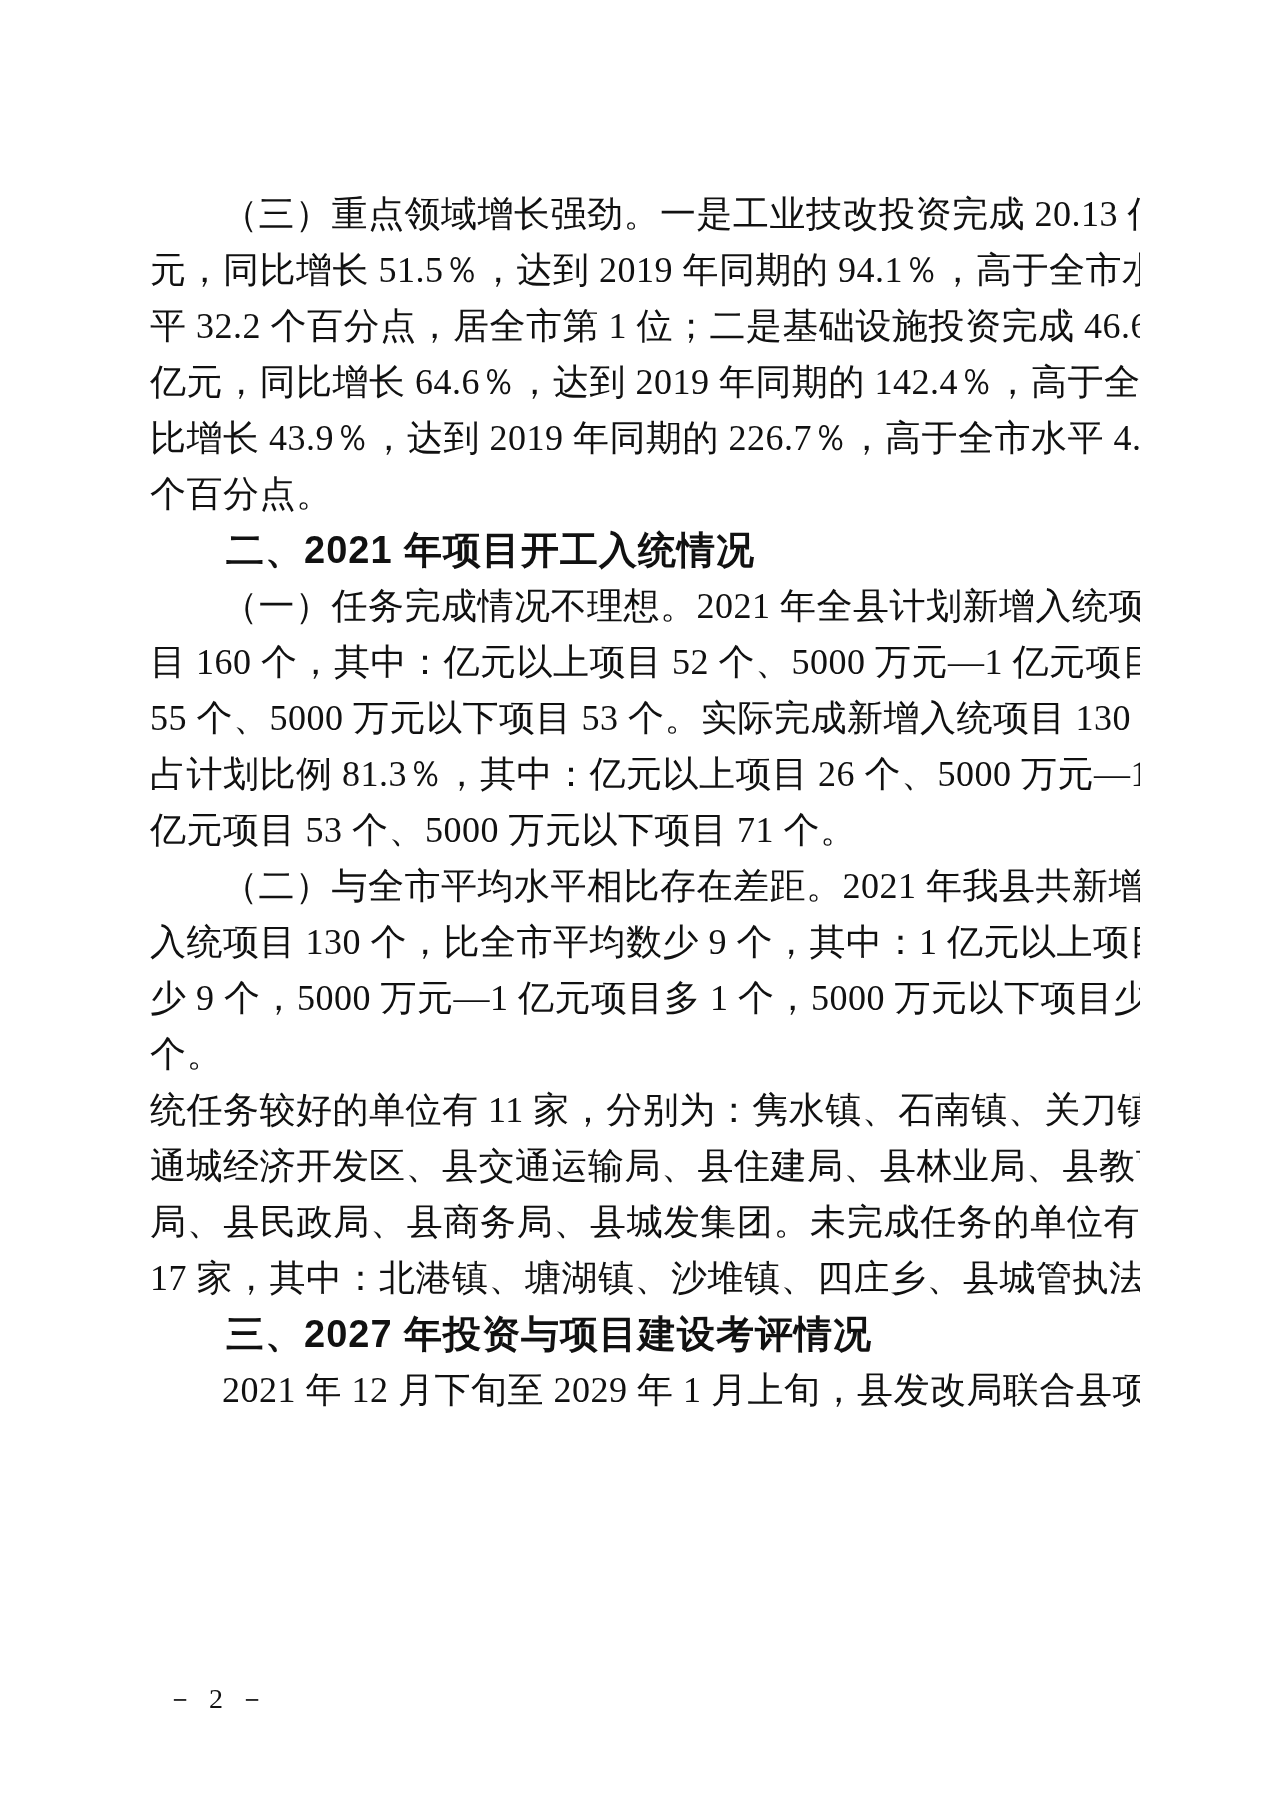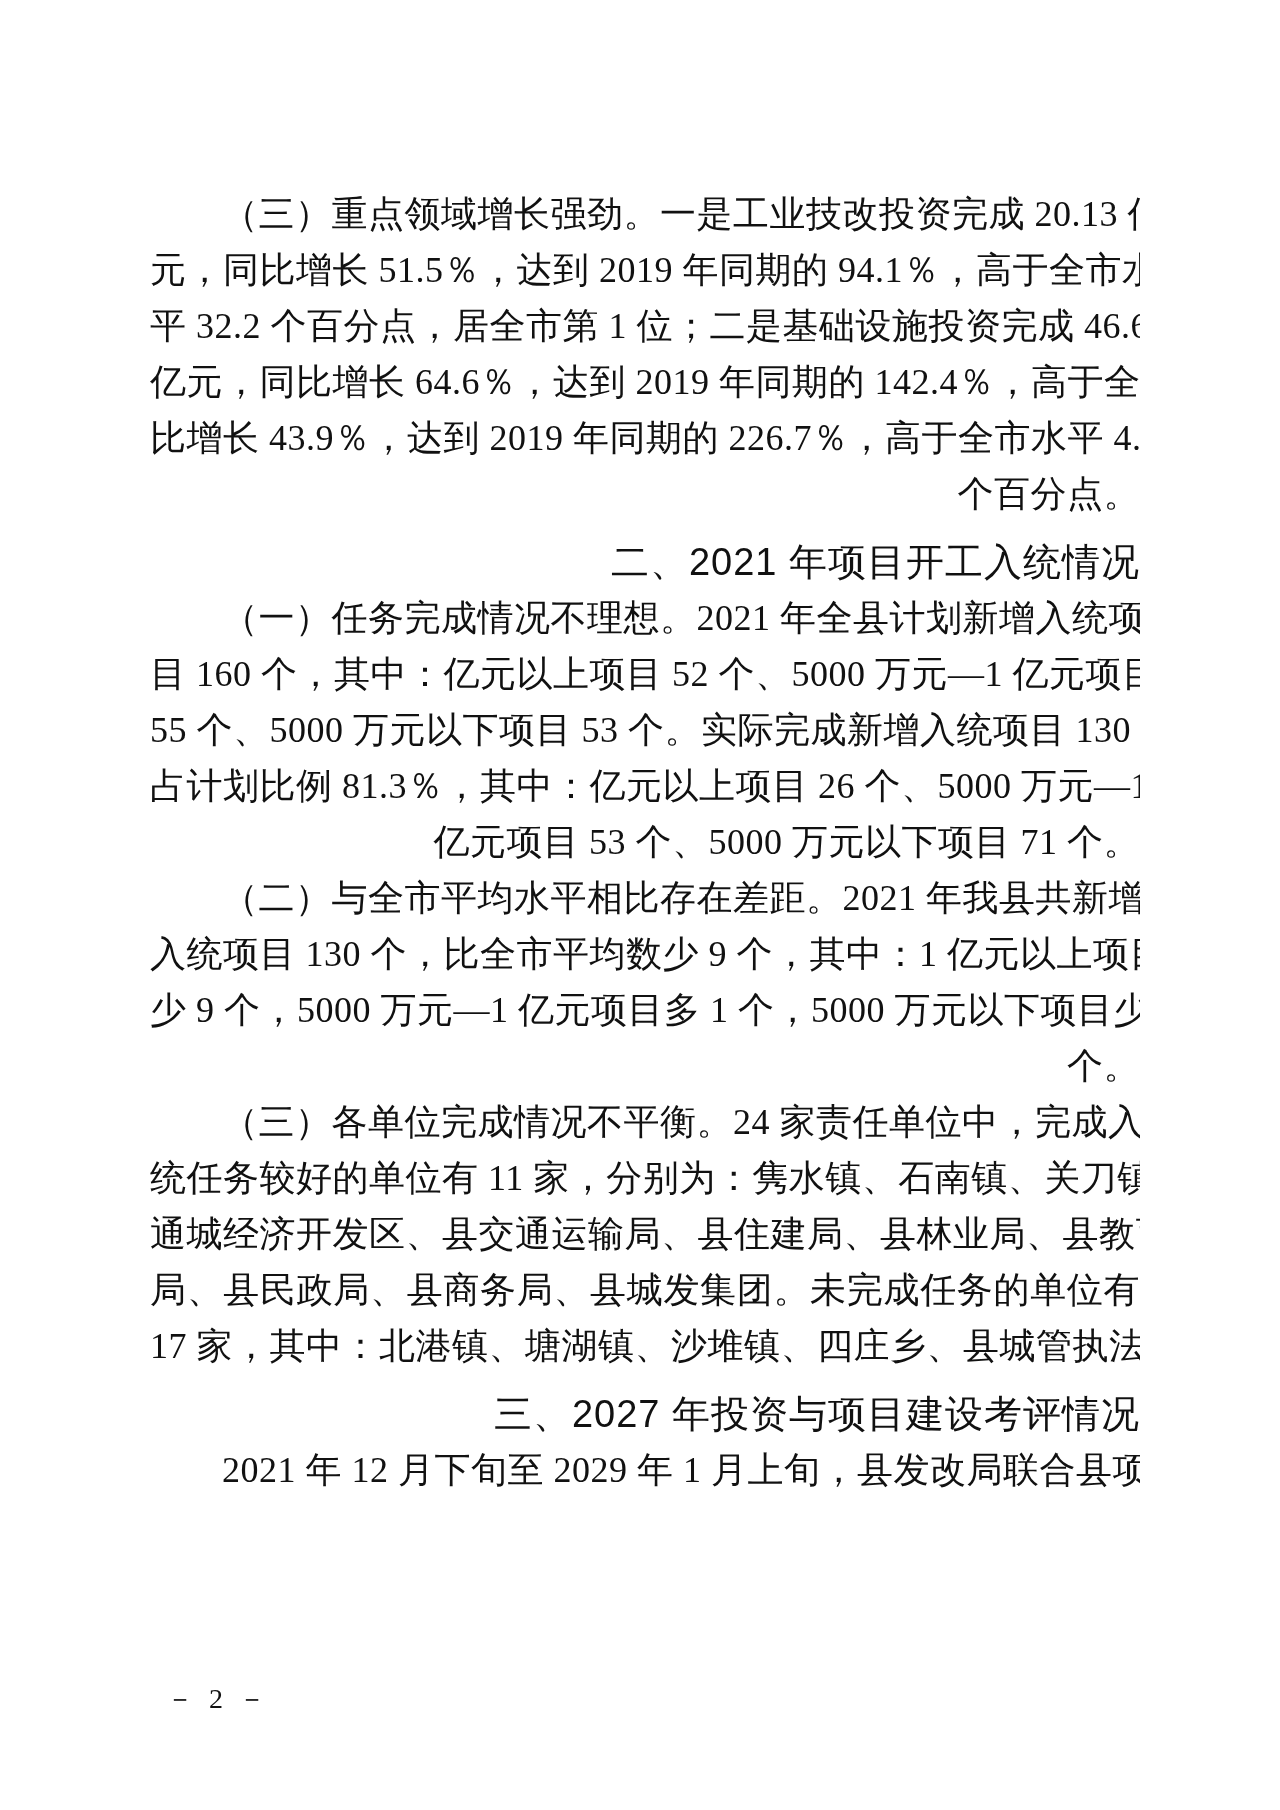--- a/index.html
+++ b/index.html
@@ -22,36 +22,35 @@
     top: 186px;
     width: 990px;
     overflow: hidden;
   }
   .block { margin: 0; padding: 0; }
   .line {
     height: 56px;
     line-height: 56px;
     font-size: 36px;
     white-space: nowrap;
-    text-align: right;
+    text-align: left;
     letter-spacing: 0.5px;
   }
   .line.justify {
     text-align: justify;
     text-align-last: justify;
   }
   .line.indent {
     text-indent: 2em;
   }
   .heading .line {
     font-family: "Liberation Sans", "DejaVu Sans", sans-serif;
-    font-weight: normal;
+    font-weight: bold;
     font-size: 38px;
     letter-spacing: 1px;
-    margin-top: 12px;
   }
   .footer {
     position: absolute;
     left: 166px;
     top: 1680px;
     font-size: 28px;
     letter-spacing: 4px;
     color: #111111;
     font-family: "Liberation Serif", "DejaVu Serif", serif;
   }
@@ -79,21 +78,20 @@
         <div class="line justify">占计划比例 81.3％，其中：亿元以上项目 26 个、5000 万元—1</div>
         <div class="line">亿元项目 53 个、5000 万元以下项目 71 个。</div>
       </div>
       <div class="block paragraph">
         <div class="line justify indent">（二）与全市平均水平相比存在差距。2021 年我县共新增</div>
         <div class="line justify">入统项目 130 个，比全市平均数少 9 个，其中：1 亿元以上项目</div>
         <div class="line justify">少 9 个，5000 万元—1 亿元项目多 1 个，5000 万元以下项目少 1</div>
         <div class="line">个。</div>
       </div>
       <div class="block paragraph">
-        <div class="line justify indent">（三）各单位完成情况不平衡。24 家责任单位中，完成入</div>
         <div class="line justify">统任务较好的单位有 11 家，分别为：隽水镇、石南镇、关刀镇、</div>
         <div class="line justify">通城经济开发区、县交通运输局、县住建局、县林业局、县教育</div>
         <div class="line justify">局、县民政局、县商务局、县城发集团。未完成任务的单位有</div>
         <div class="line justify">17 家，其中：北港镇、塘湖镇、沙堆镇、四庄乡、县城管执法</div>
       </div>
       <div class="block heading">
         <div class="line indent">三、2027 年投资与项目建设考评情况</div>
       </div>
       <div class="block paragraph">
         <div class="line justify indent">2021 年 12 月下旬至 2029 年 1 月上旬，县发改局联合县项</div>

